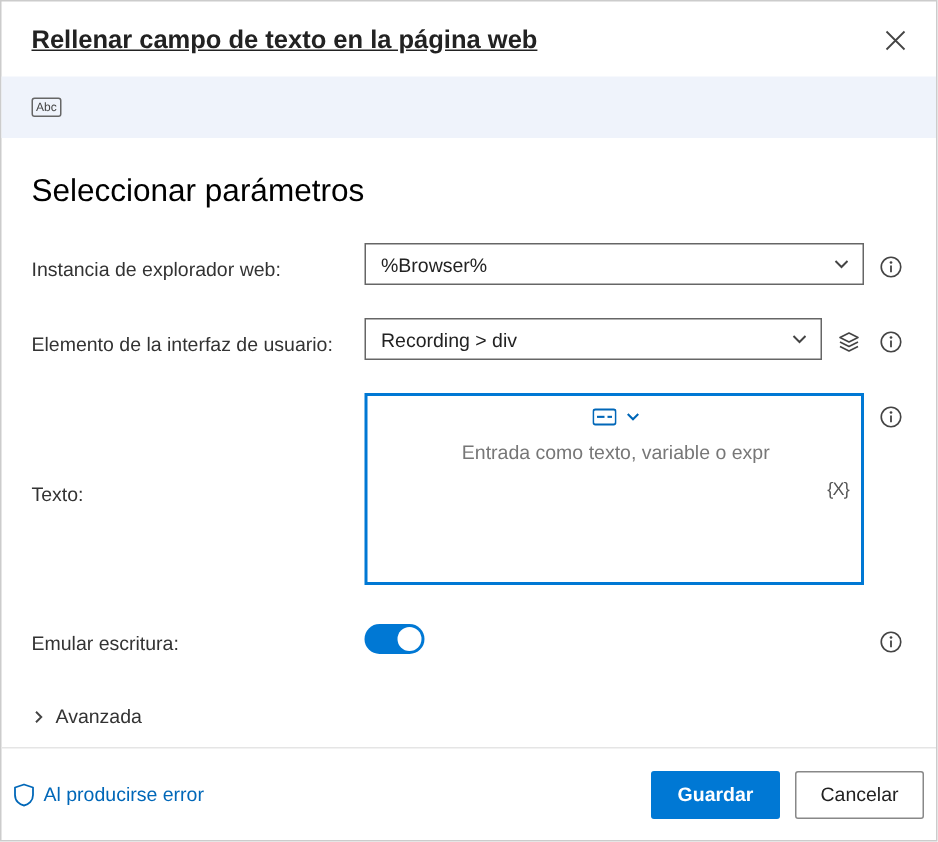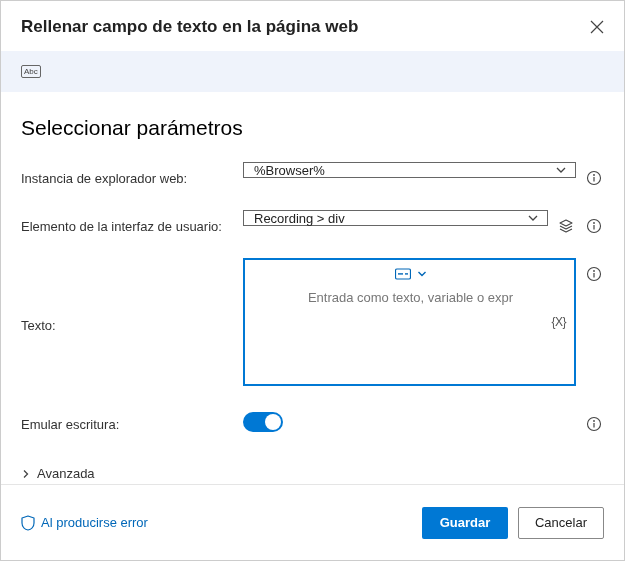--- a/index.html
+++ b/index.html
@@ -8,21 +8,21 @@
     width: 625px; height: 561px;
     border: 1px solid #ccc;
     background: #fff;
     display: flex; flex-direction: column;
     position: relative;
   }
   .header {
     display: flex; align-items: center; justify-content: space-between;
     padding: 16px 20px 14px 20px;
   }
-  .header h1 { font-size: 17px; font-weight: 600; margin: 0; color: #222; }
+  .header h1 { font-size: 17px; font-weight: 600; margin: 0; color: #222; text-decoration: underline; }
   .close { cursor: pointer; color: #444; }
 
   .info-bar {
     background: #eff3fb;
     padding: 14px 20px;
     display: flex; align-items: center; gap: 10px;
     font-size: 12.5px; color: #333;
   }
   .abc-badge {
     border: 1px solid #666; font-size: 8px; padding: 1px 2px; border-radius: 2px;
@@ -41,21 +41,21 @@
     display: flex; align-items: center; gap: 12px;
     margin-bottom: 22px;
   }
   .row .label {
     width: 210px; font-size: 13px; color: #333; padding-top: 6px;
     flex-shrink: 0;
   }
   .row .control { flex: 1; display: flex; align-items: flex-start; gap: 8px; }
 
   .select {
-    flex: 1; height: 16px; border: 1px solid #666; background: #fff;
+    flex: 1; height: 28px; border: 1px solid #666; background: #fff;
     display: flex; align-items: center; justify-content: space-between;
     padding: 0 8px 0 10px; font-size: 13px; color: #222; cursor: pointer;
   }
 
   .info-icon, .aux-icon {
     width: 20px; height: 20px; margin-top: 6px;
     display: inline-flex; align-items: center; justify-content: center;
     color: #444;
   }
 
@@ -89,23 +89,23 @@
   }
 
   .advanced {
     display: inline-flex; align-items: center; gap: 6px;
     font-size: 13px; color: #333; cursor: pointer;
     margin: 10px 0 0 0;
   }
 
   .footer {
     border-top: 1px solid #e5e5e5;
-    height: 76px;
+    height: 62px;
     display: flex; align-items: center;
-    padding: 0 20px; gap: 10px;
+    padding: 0 8px; gap: 10px;
   }
   .on-error {
     display: inline-flex; align-items: center; gap: 6px;
     color: #0067b8; font-size: 13px; cursor: pointer;
   }
   .footer .spacer { flex: 1; }
   .btn {
     min-width: 86px; height: 32px; border-radius: 2px;
     font-size: 13px; cursor: pointer;
     display: inline-flex; align-items: center; justify-content: center;

